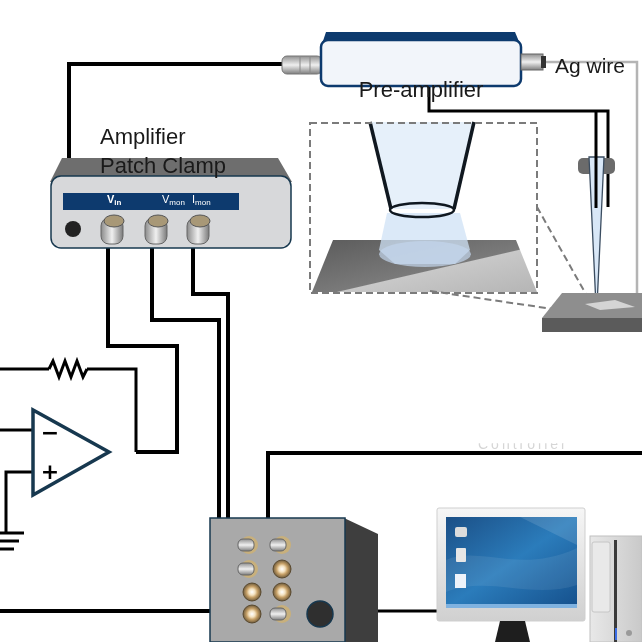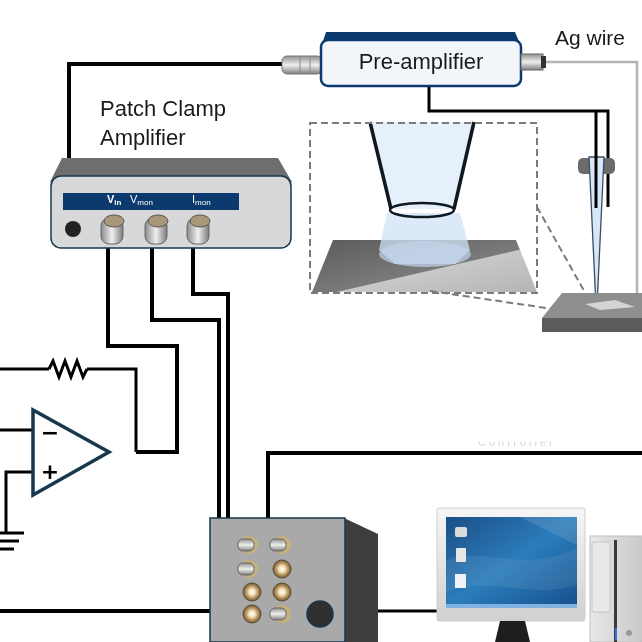--- a/index.html
+++ b/index.html
@@ -1,25 +1,25 @@
 <!DOCTYPE html>
 <html><head>
 <meta charset="utf-8">
 <style>
   html, body { margin: 0; padding: 0; background: #ffffff; }
   body { width: 642px; height: 642px; overflow: hidden; position: relative;
          font-family: "Liberation Sans", sans-serif; }
   #diagram { position: absolute; left: 0; top: 0; width: 642px; height: 642px; }
-  .lbl { position: absolute; color: #1a1a1a; white-space: nowrap; font-family: "Liberation Sans", sans-serif; }
+  .lbl { position: absolute; color: #1a1a1a; white-space: nowrap; font-family: "Liberation Sans", sans-serif; margin-top: 28px; }
   .amp-title { left: 100px; top: 94px; font-size: 22px; line-height: 29px; }
   .ag-label { left: 555px; top: 26px; font-size: 21px; }
   .preamp-label { left: 322px; top: 46px; width: 198px; text-align: center; font-size: 22px; line-height: 32px; }
   .port-lbl { position: absolute; color: #ffffff; font-size: 11px; top: 193px; }
   .port-lbl sub { font-size: 8px; vertical-align: -2px; }
-  .faint { position: absolute; left: 478px; top: 436px; font-size: 11px; color: #d6d6d6; letter-spacing: 3px; }
+  .faint { position: absolute; left: 478px; top: 436px; font-size: 14px; color: #d6d6d6; letter-spacing: 3px; }
 </style>
 </head>
 <body>
 
 <svg id="diagram" viewBox="0 0 642 642" width="642" height="642">
   <defs>
     <linearGradient id="gBnc" x1="0" y1="0" x2="1" y2="0">
       <stop offset="0" stop-color="#8a8a8a"></stop>
       <stop offset="0.5" stop-color="#f0f0f0"></stop>
       <stop offset="1" stop-color="#7a7a7a"></stop>
@@ -195,23 +195,23 @@
     <g>
       <rect x="455" y="527" width="12" height="10" rx="2" fill="#dcdcdc"></rect>
       <rect x="456" y="548" width="10" height="14" rx="1" fill="#e6e6e6"></rect>
       <rect x="455" y="574" width="11" height="14" fill="#eef3fa"></rect>
     </g>
     <polygon points="500,621 525,621 530,642 495,642" fill="#1e1e1e"></polygon>
   </g>
 </svg>
 
 <div class="lbl amp-title">
+  <div>Amplifier</div>
   <div>Patch Clamp</div>
-  <div>Amplifier</div>
 </div>
 <div class="lbl preamp-label">Pre-amplifier</div>
 <div class="lbl ag-label">Ag wire</div>
 
 <div class="port-lbl" style="left:107px;font-weight:bold;"><span>V</span><sub>in</sub></div>
-<div class="port-lbl" style="left:130px;"><span>V</span><sub>mon</sub></div>
+<div class="port-lbl" style="left:162px;"><span>V</span><sub>mon</sub></div>
 <div class="port-lbl" style="left:192px;text-align:right;"><span>I</span><sub>mon</sub></div>
 
 <div class="faint" style="clip-path: inset(45% 0 0 0);">Controller</div>
 
 </body></html>

